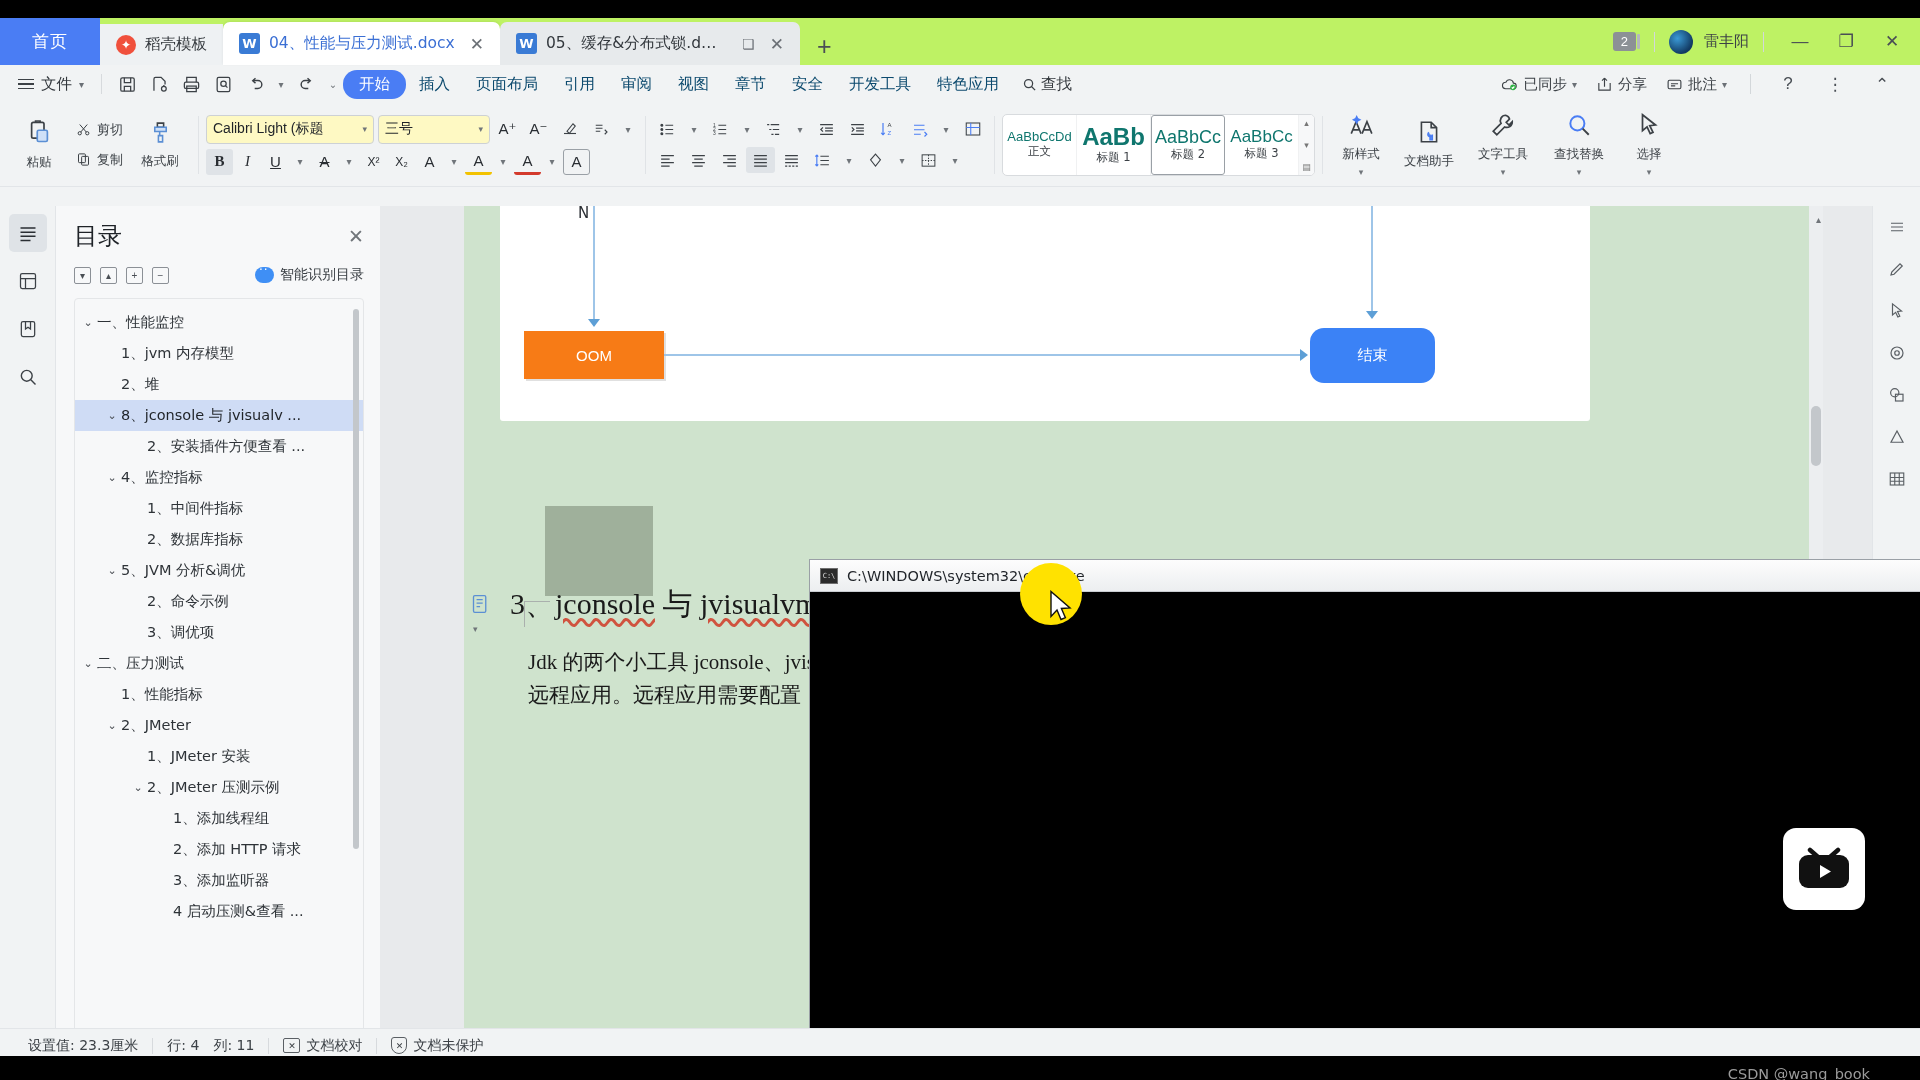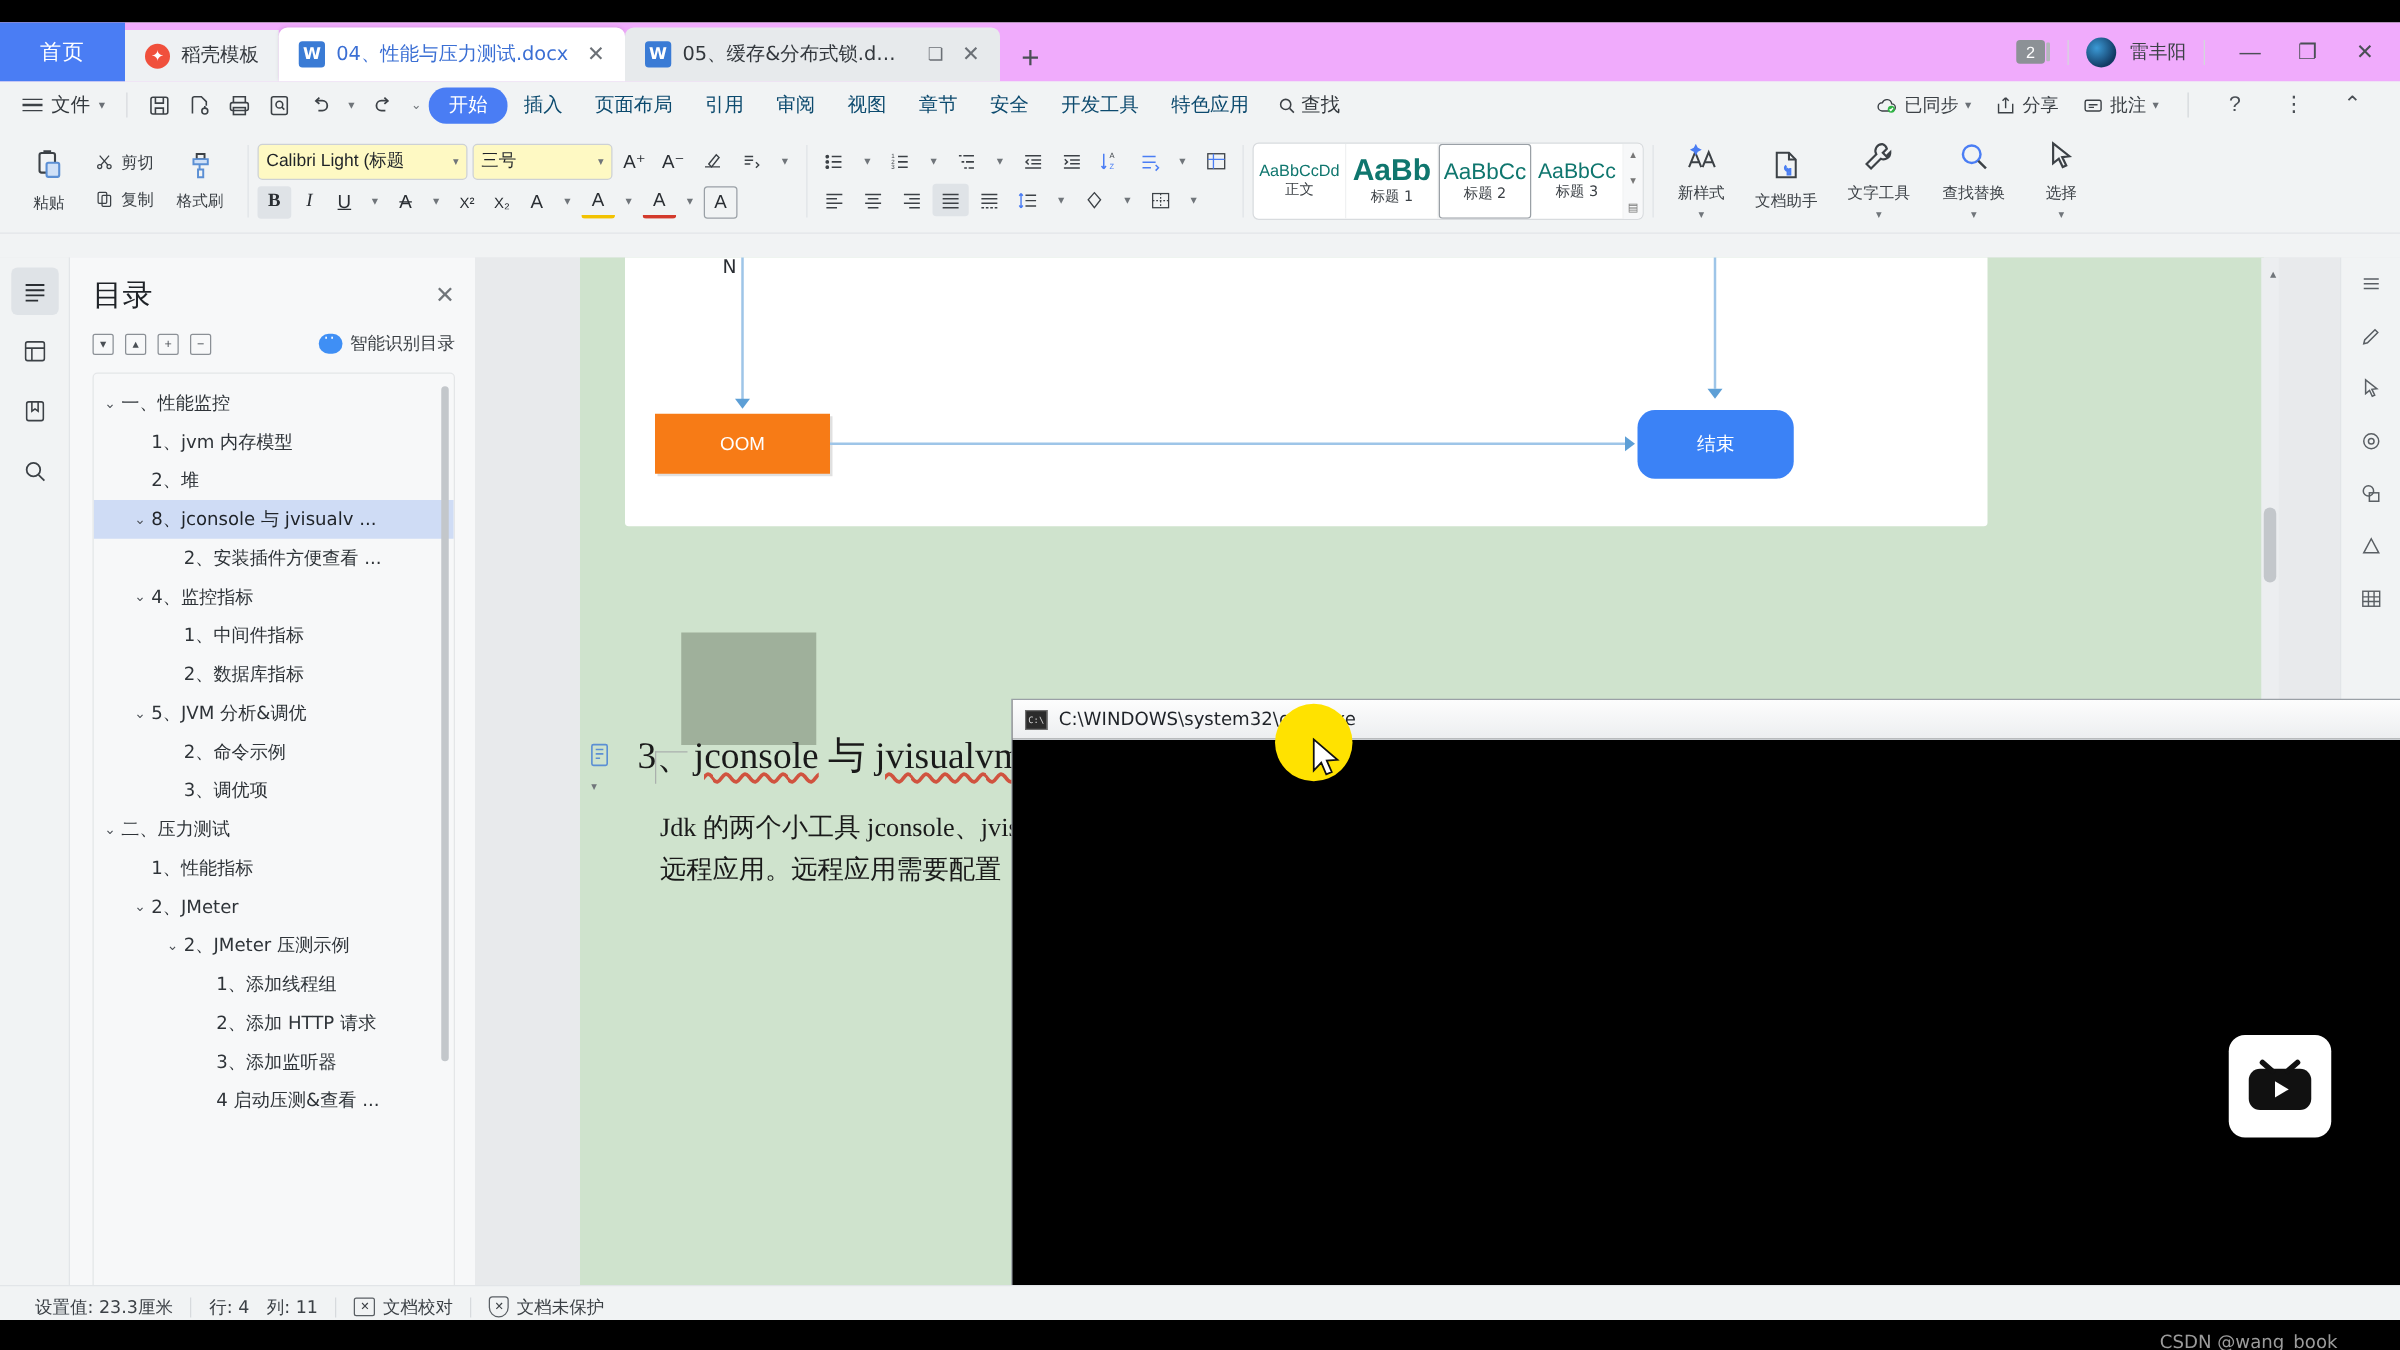--- a/index.html
+++ b/index.html
@@ -3,21 +3,21 @@
 <meta charset="utf-8">
 <title>WPS Writer</title>
 <style>
   * { box-sizing: border-box; margin:0; padding:0; }
   html,body { width:1920px; height:1080px; overflow:hidden; background:#000; }
   body { font-family:"Liberation Sans","DejaVu Sans",sans-serif; font-size:15px; color:#262626; }
 
   .app { position:absolute; left:0; top:18px; width:1920px; height:1062px; background:#f1f3f4; }
 
   
-  .tabbar { position:relative; height:47px; background:#f0abfc; display:flex; align-items:flex-end; }
+  .tabbar { position:relative; height:47px; background:#bef264; display:flex; align-items:flex-end; }
   .home-tab { width:100px; height:47px; background:#4a7df4; color:#fff; display:flex;
               align-items:center; justify-content:center; font-size:17px; letter-spacing:1px;
               font-family:"DejaVu Sans",sans-serif; }
   .tab { height:41px; display:flex; align-items:center; gap:9px; padding:0 16px 0 16px;
          font-size:15.5px; color:#33383d; position:relative; background:transparent;
          font-family:"DejaVu Sans",sans-serif; max-width:300px; }
   .tab.plain { background:#eef1f3; }
   .tab.active { background:#fff; border-top-left-radius:7px; border-top-right-radius:7px;
                 height:43px; box-shadow:0 -1px 3px rgba(0,0,0,.07); }
   .tab.inactive-doc { background:#e7eaec; border-top-left-radius:7px; border-top-right-radius:7px; height:43px;}
@@ -732,20 +732,24 @@
           </div>
         <div class="ti lvl1">
             <span class="chev"></span>
             <span class="txt">1、性能指标</span>
           </div>
         <div class="ti lvl1">
             <span class="chev">⌄</span>
             <span class="txt">2、JMeter</span>
           </div>
         <div class="ti lvl2">
+            <span class="chev"></span>
+            <span class="txt">1、JMeter 安装</span>
+          </div>
+        <div class="ti lvl2">
             <span class="chev">⌄</span>
             <span class="txt">2、JMeter 压测示例</span>
           </div>
         <div class="ti lvl3">
             <span class="chev"></span>
             <span class="txt">1、添加线程组</span>
           </div>
         <div class="ti lvl3">
             <span class="chev"></span>
             <span class="txt">2、添加 HTTP 请求</span>

